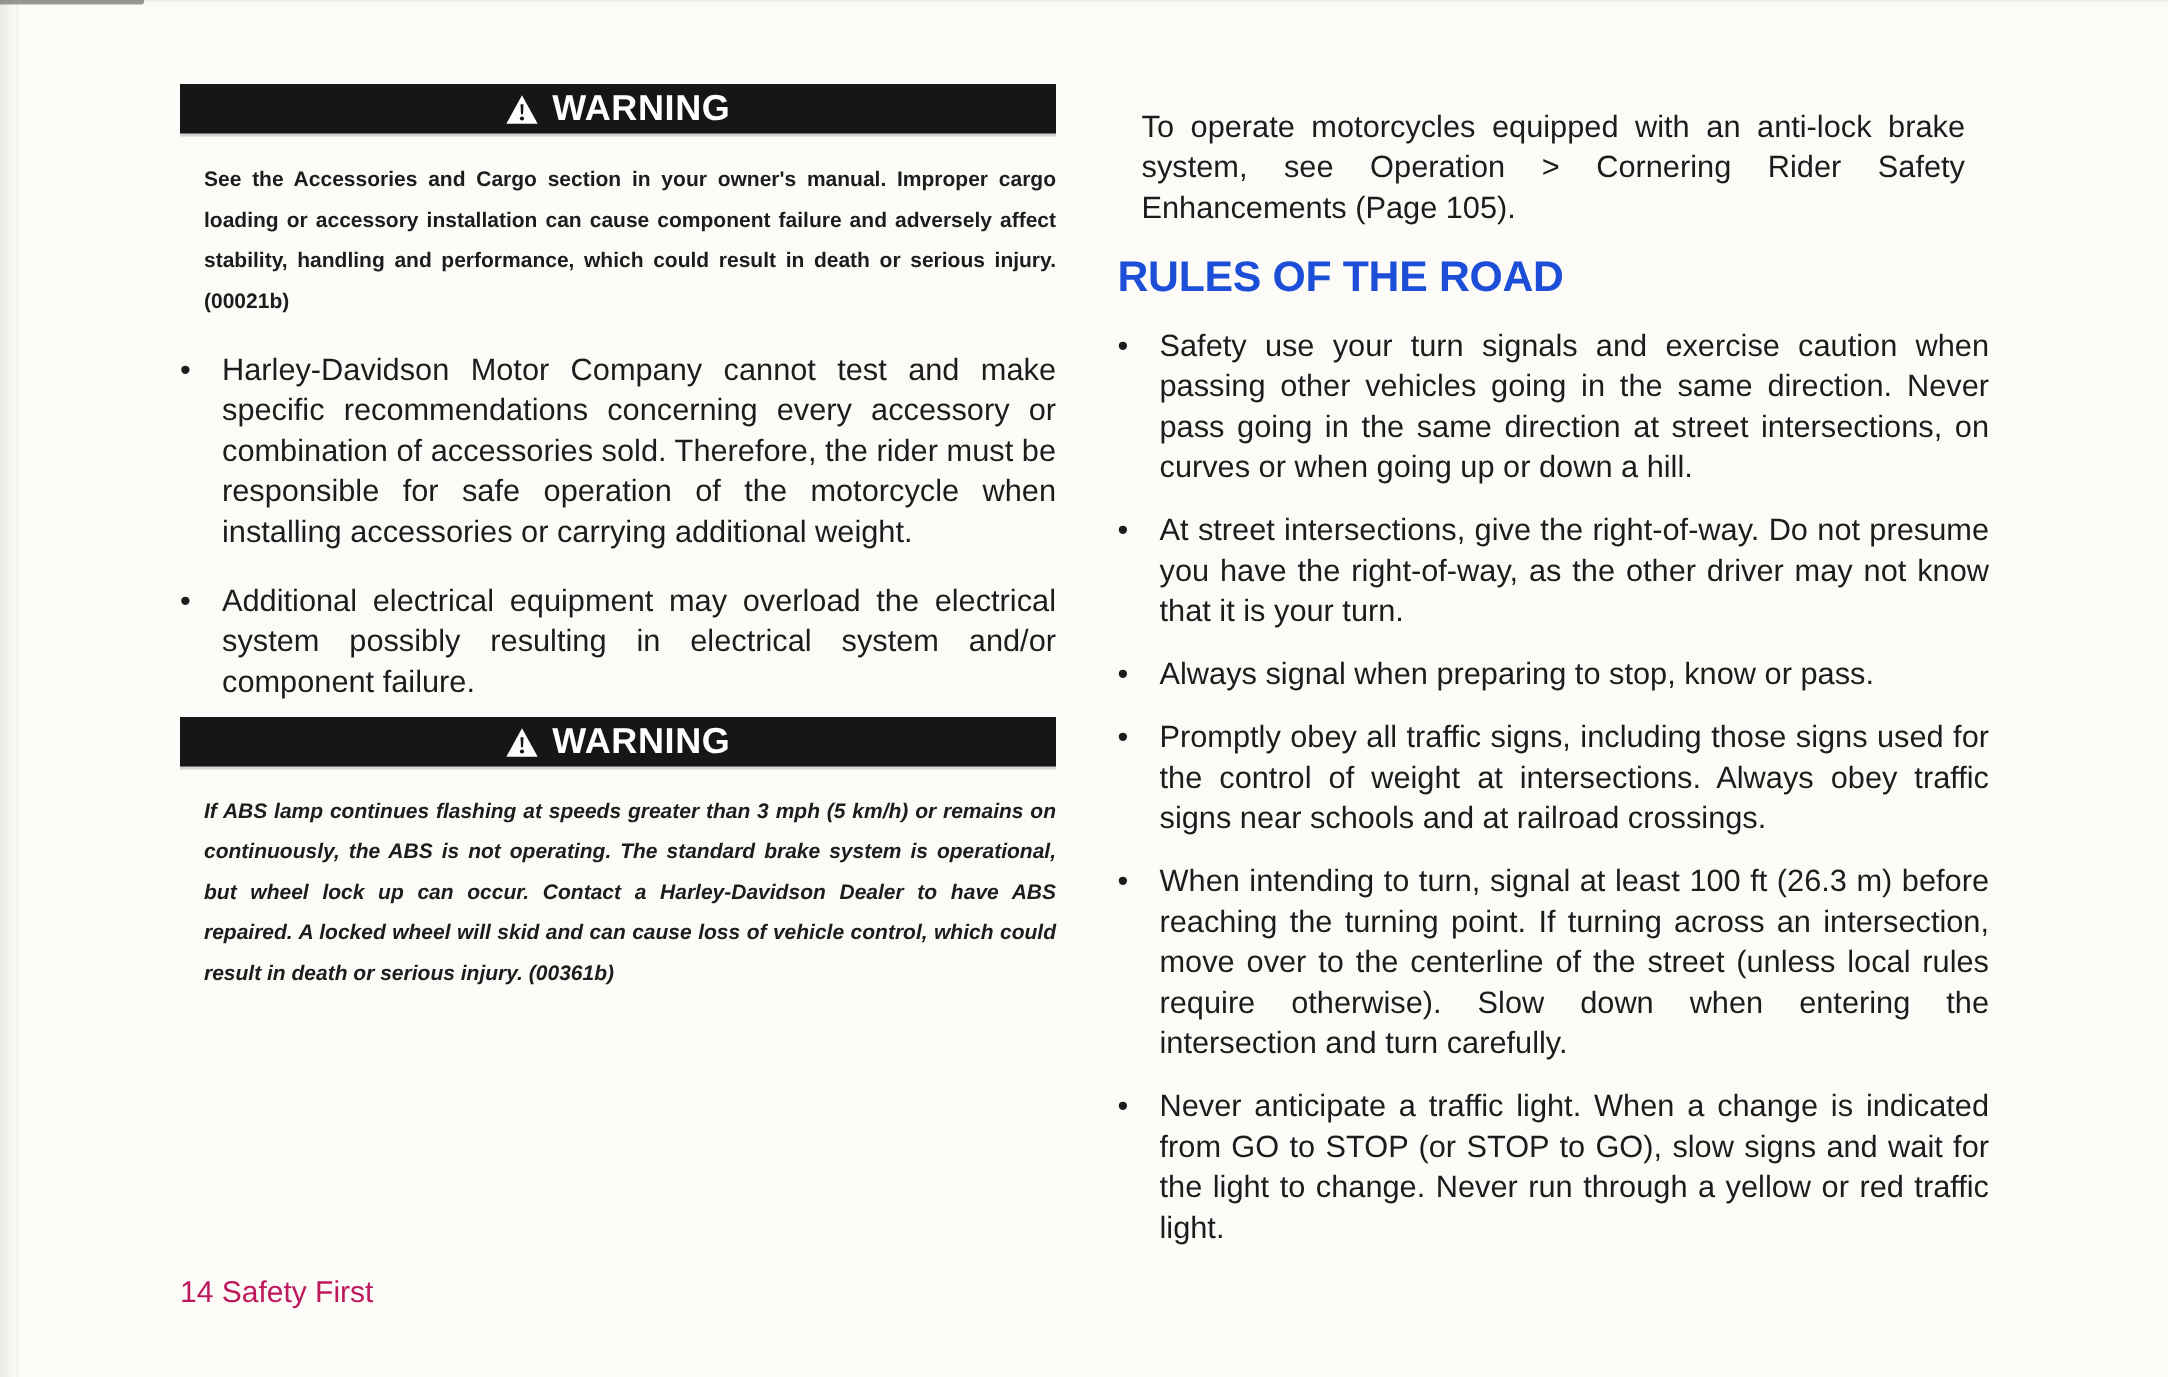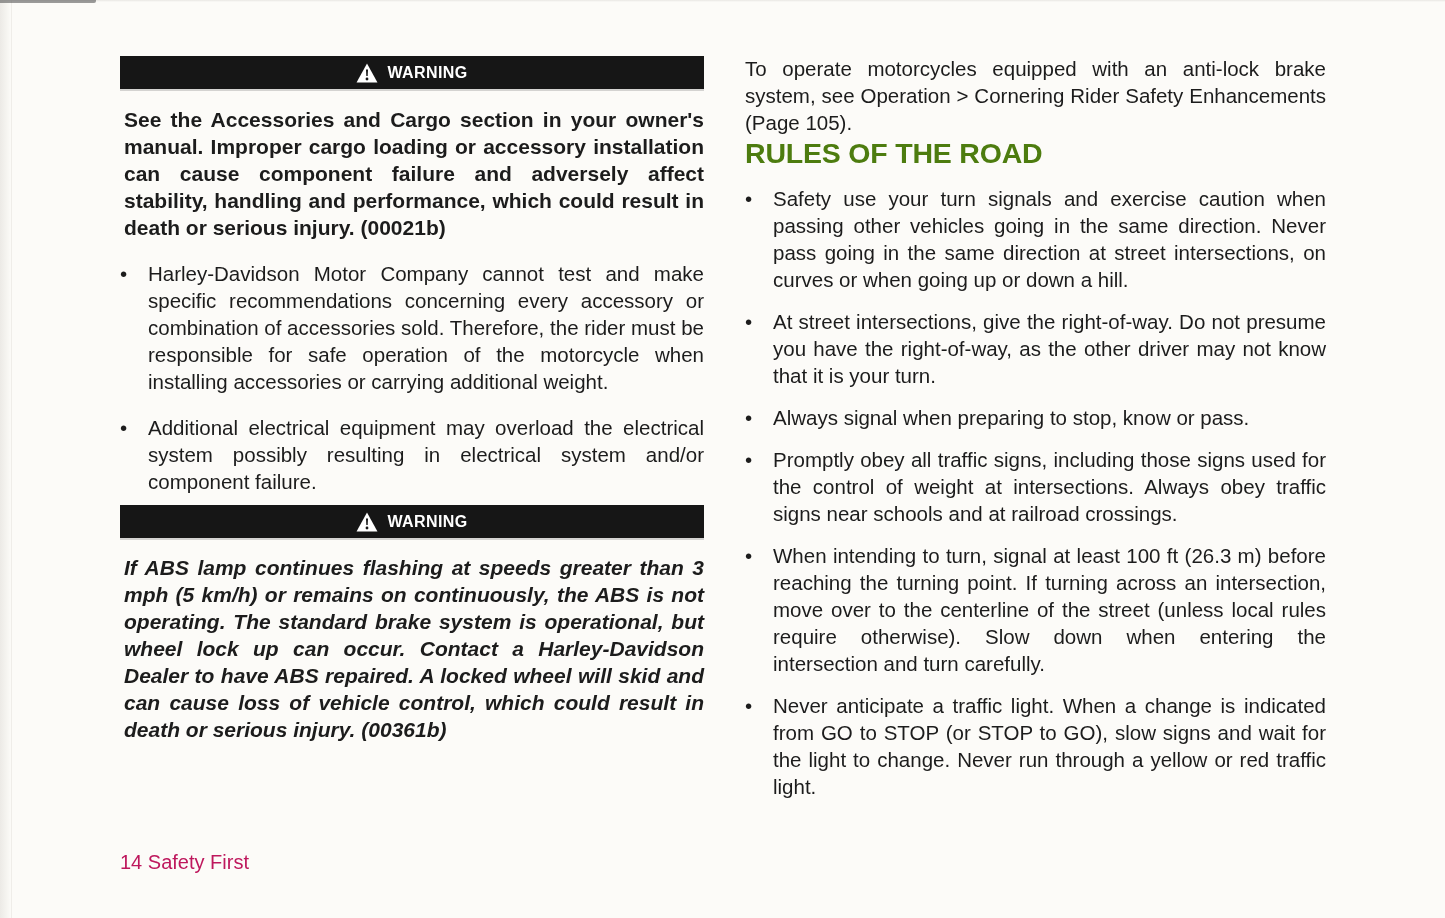--- a/index.html
+++ b/index.html
@@ -47,47 +47,47 @@
 
   .warning-banner {
     background: #161616;
     color: #ffffff;
     height: 33px;
     display: flex;
     align-items: center;
     justify-content: center;
     gap: 9px;
     font-weight: bold;
-    font-size: 16px;
+    font-size: 24px;
     letter-spacing: .4px;
     box-shadow: 0 2px 0 rgba(90,90,90,.25);
     text-align: center;
   }
   .warning-banner svg { width: 22px; height: 20px; display: block; }
 
   .warn-text {
-    margin: 17px 0 0 4px;
+    margin: 17px 0 0 16px;
     font-weight: bold;
-    font-size: 21px;
+    font-size: 14px;
     line-height: 27px;
     text-align: justify;
   }
   .body-text {
-    margin: 0;
+    margin: 16px;
     font-size: 20.5px;
     line-height: 27px;
     text-align: justify;
   }
   h2.section-heading {
     margin: 0;
     font-size: 28.5px;
     line-height: 34px;
     letter-spacing: -0.2px;
     font-weight: bold;
-    color: #4d7c0f;
+    color: #1d4ed8;
   }
   .heading-abs   { margin-top: 15px; }
   .heading-rules { margin-top: 16px; }
   .banner-2 { margin-top: 10px; }
   .warn-text-2 { margin-top: 16px; font-style: italic; }
 
   ul.bullet-list {
     list-style: none;
     margin: 0;
     padding: 0;

